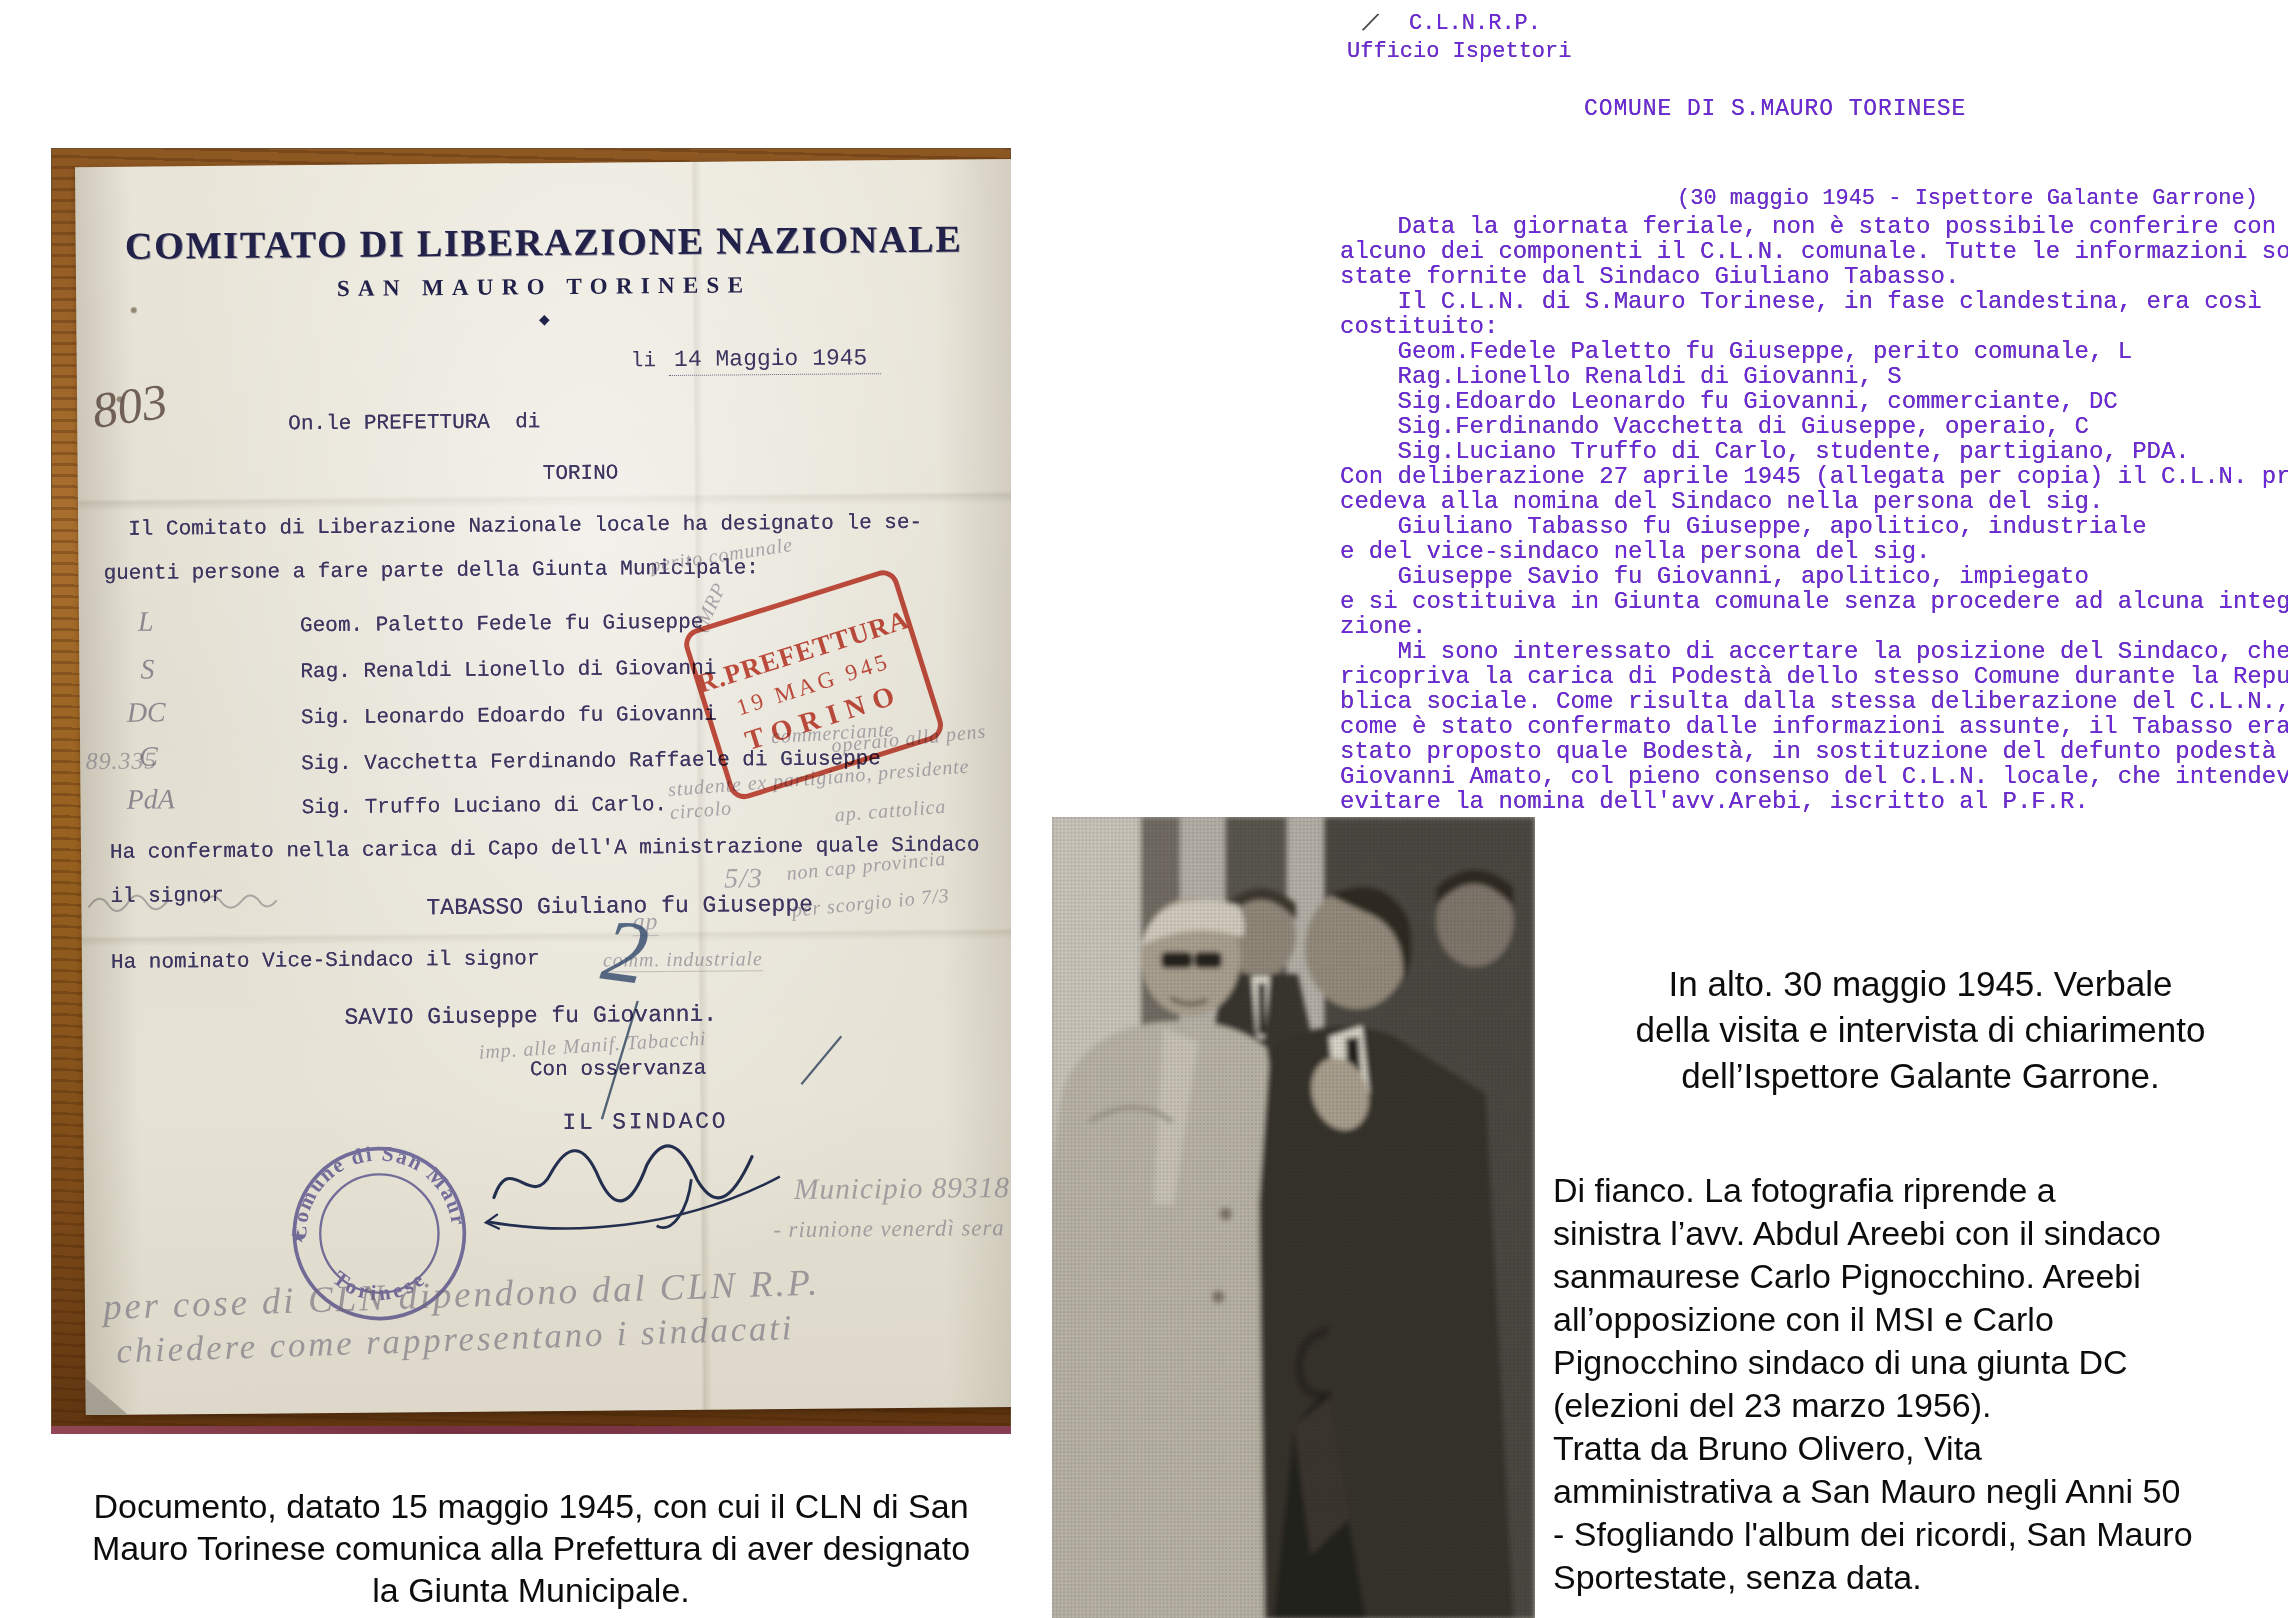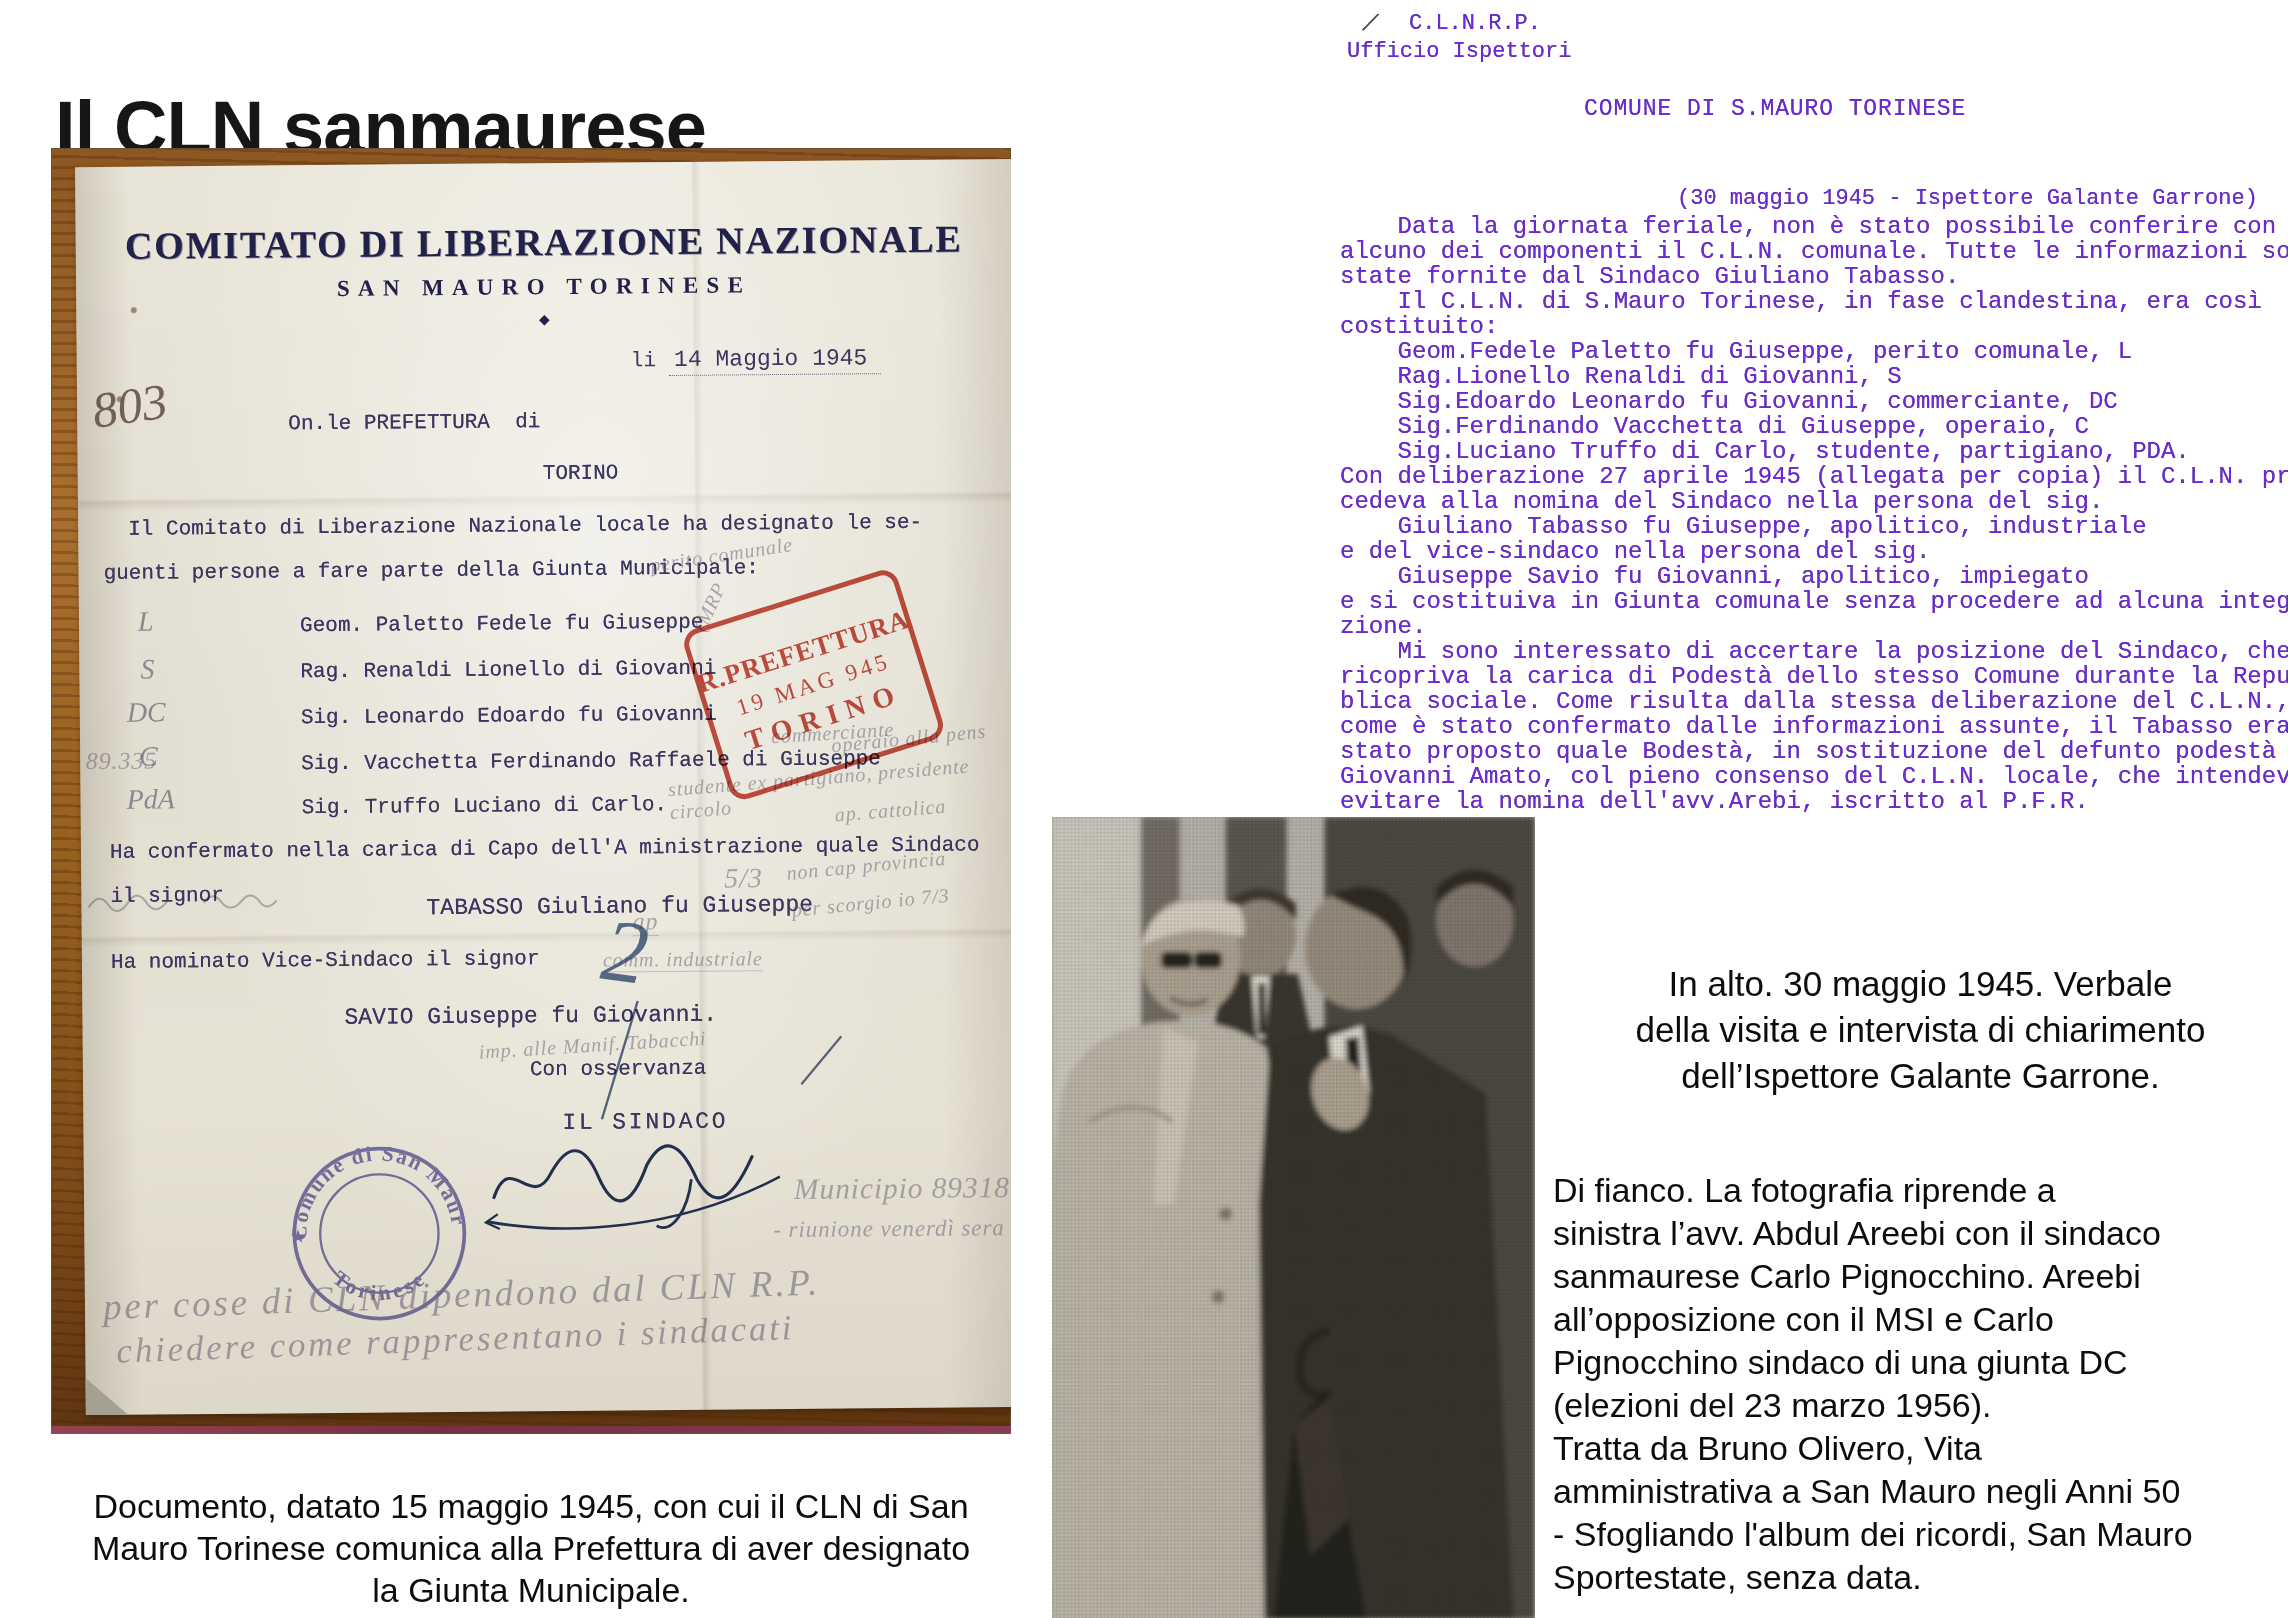--- a/index.html
+++ b/index.html
@@ -90,21 +90,20 @@
   .news-photo svg{display:block;}
   .news-photo .halftone{position:absolute;inset:0;
      background-image:radial-gradient(circle at 0.9px 0.9px, rgba(25,25,25,.28) 0.9px, rgba(0,0,0,0) 1.6px);
      background-size:3.7px 3.7px;opacity:.45;pointer-events:none;}
 </style>
 </head>
 <body>
 
 <div class="page">
 
-  <h1 class="page-title">Il CLN sanmaurese</h1>
 
   <figure class="doc-photo" style="margin:0;">
     <div class="paper">
       <span class="pinhole" style="left:54px;top:140px;"></span>
       <span class="pinhole" style="left:39px;top:229px;"></span>
       <div class="dogear"></div>
 
       <div class="lh1" style="top:57px;">COMITATO DI LIBERAZIONE NAZIONALE</div>
       <div class="lh2" style="top:111px;">SAN MAURO TORINESE</div>
       <div class="lh-orn" style="top:148px;">◆</div>

